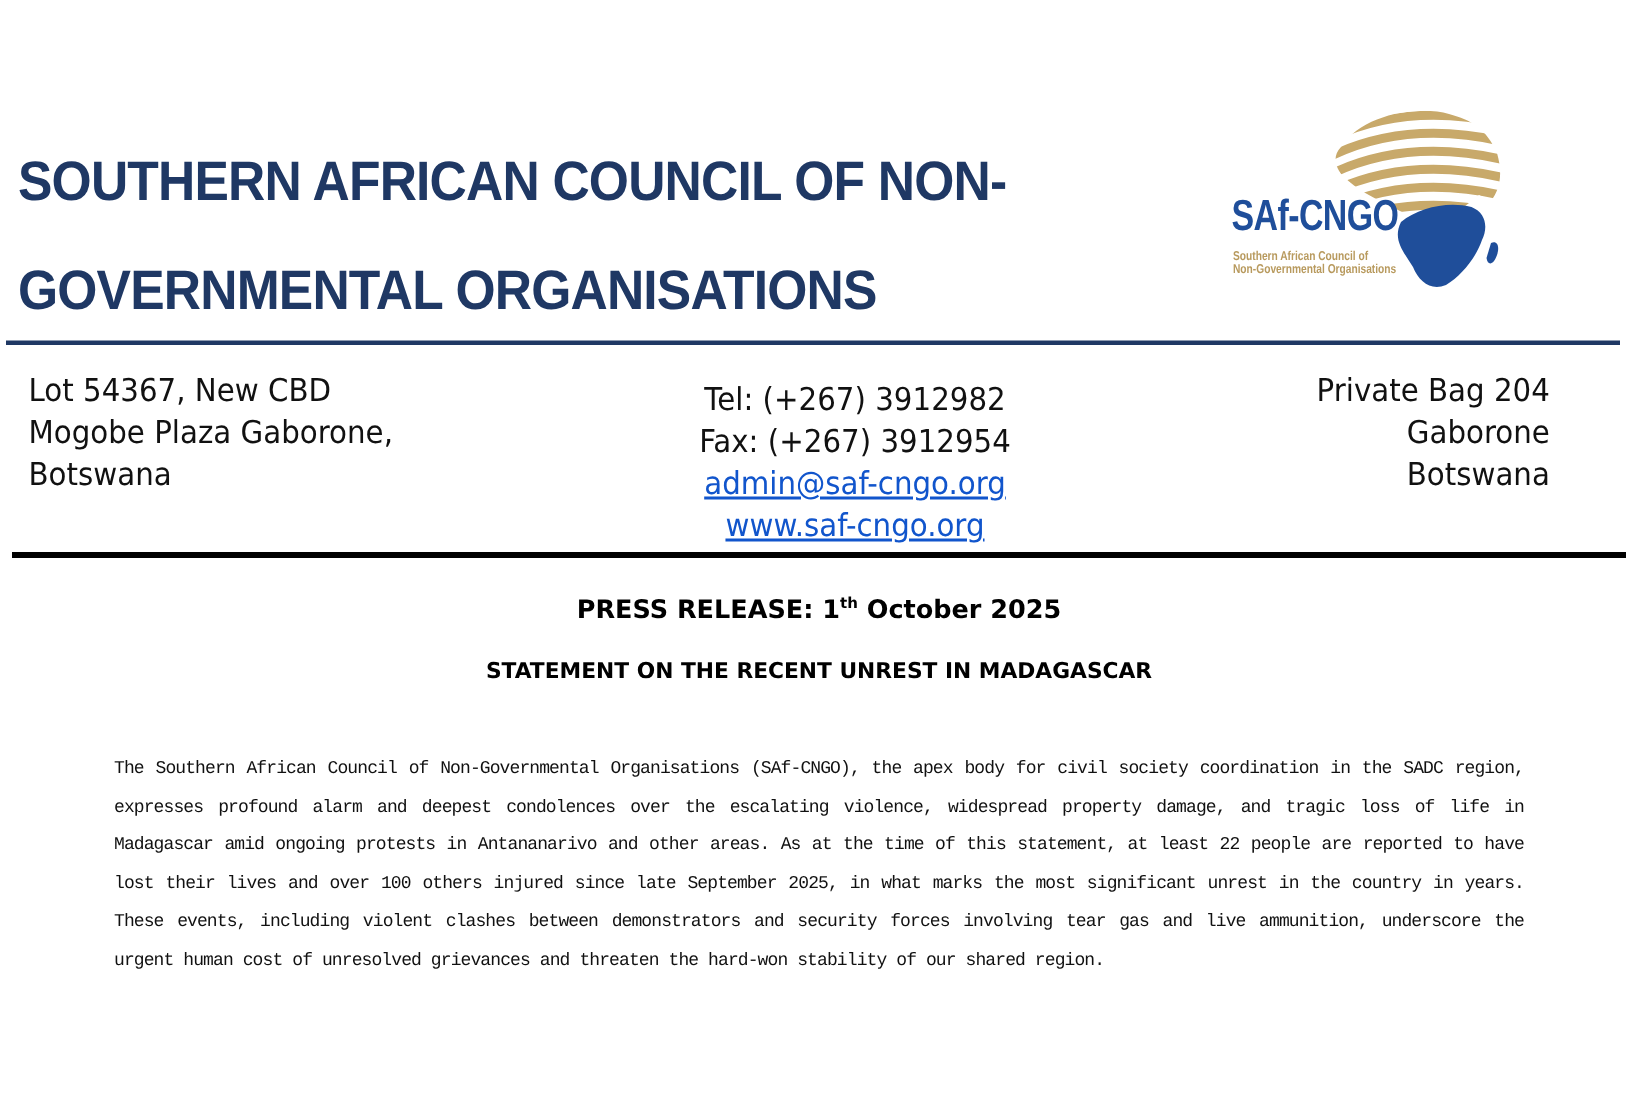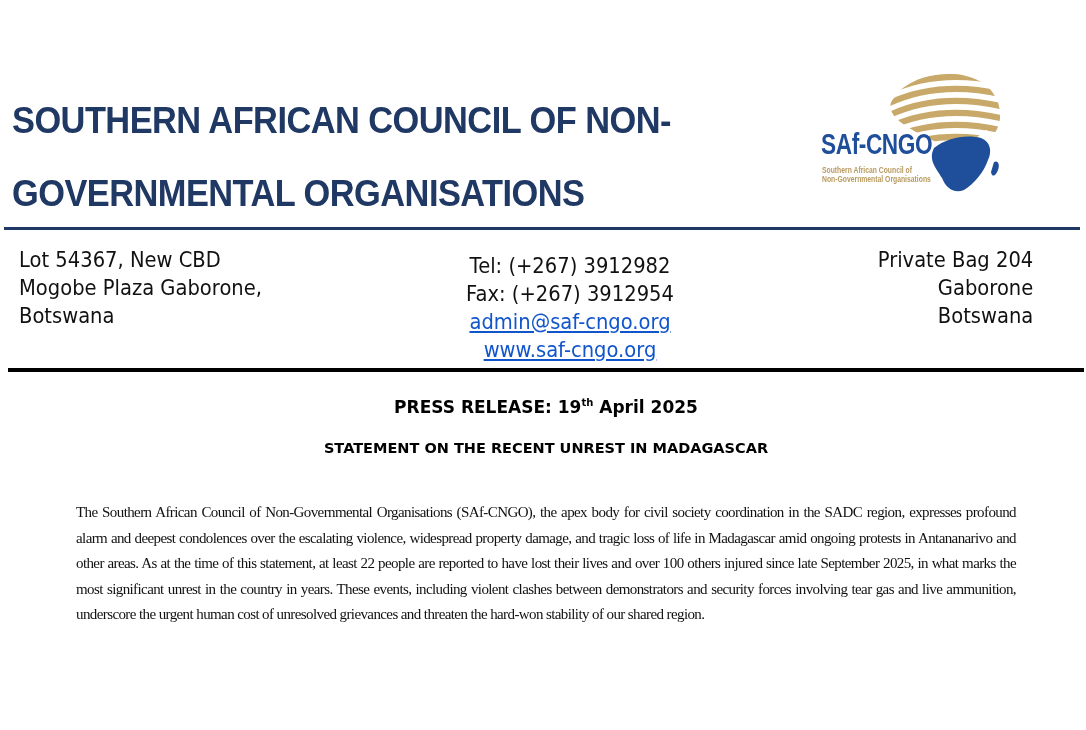--- a/index.html
+++ b/index.html
@@ -17,21 +17,21 @@
   .contact.left { left: 19px; top: 246px; transform-origin: left top; }
   .contact.center { left: 400px; width: 340px; top: 252px; text-align: center; transform-origin: center top; }
   .contact.right { right: 53px; top: 246px; text-align: right; transform-origin: right top; }
   .contact a { color: #1155cc; text-decoration: underline; display: block; }
   .contact div { white-space: nowrap; }
   .rule-black { position: absolute; left: 8px; top: 368px; width: 1076px; height: 4px; background: #000; }
   .press { position: absolute; left: 0; width: 1092px; top: 397px; text-align: center; font-family: "DejaVu Sans", sans-serif; font-weight: 700; font-size: 17px; color: #000; }
   .press sup { font-size: 10px; }
   .statement { position: absolute; left: 0; width: 1092px; top: 440px; text-align: center; font-family: "DejaVu Sans", sans-serif; font-weight: 700; font-size: 14.5px; color: #000; }
   .statement span { }
-  .body-text { position: absolute; left: 76px; top: 500px; width: 940px; font-family: Liberation Serif, serif; font-size: 15px; line-height: 25.6px; color: #111; text-align: justify; letter-spacing: -0.6px; margin: 0; }
+  .body-text { position: absolute; left: 76px; top: 500px; width: 940px; font-family: Liberation Mono, monospace; font-size: 12px; line-height: 25.6px; color: #111; text-align: justify; letter-spacing: -0.6px; margin: 0; }
 </style>
 </head>
 <body>
 
 <h1 class="org-title l1">SOUTHERN AFRICAN COUNCIL OF NON-</h1>
 <h1 class="org-title l2">GOVERNMENTAL ORGANISATIONS</h1>
 
 <div class="logo">
   <svg width="200" height="130" viewBox="0 0 200 130" style="position:absolute;left:0;top:0;">
     <defs>
@@ -71,17 +71,17 @@
 </div>
 
 <div class="contact right">
   <div>Private Bag 204</div>
   <div>Gaborone</div>
   <div>Botswana</div>
 </div>
 
 <div class="rule-black"></div>
 
-<div class="press"><span>PRESS RELEASE: 19</span><sup>th</sup><span> April 2025</span></div>
+<div class="press"><span>PRESS RELEASE: 1</span><sup>th</sup><span> October 2025</span></div>
 
 <div class="statement"><span>STATEMENT ON THE RECENT UNREST IN MADAGASCAR</span></div>
 
 <p class="body-text">The Southern African Council of Non-Governmental Organisations (SAf-CNGO), the apex body for civil society coordination in the SADC region, expresses profound alarm and deepest condolences over the escalating violence, widespread property damage, and tragic loss of life in Madagascar amid ongoing protests in Antananarivo and other areas. As at the time of this statement, at least 22 people are reported to have lost their lives and over 100 others injured since late September 2025, in what marks the most significant unrest in the country in years. These events, including violent clashes between demonstrators and security forces involving tear gas and live ammunition, underscore the urgent human cost of unresolved grievances and threaten the hard-won stability of our shared region.</p>
 
 </body></html>

